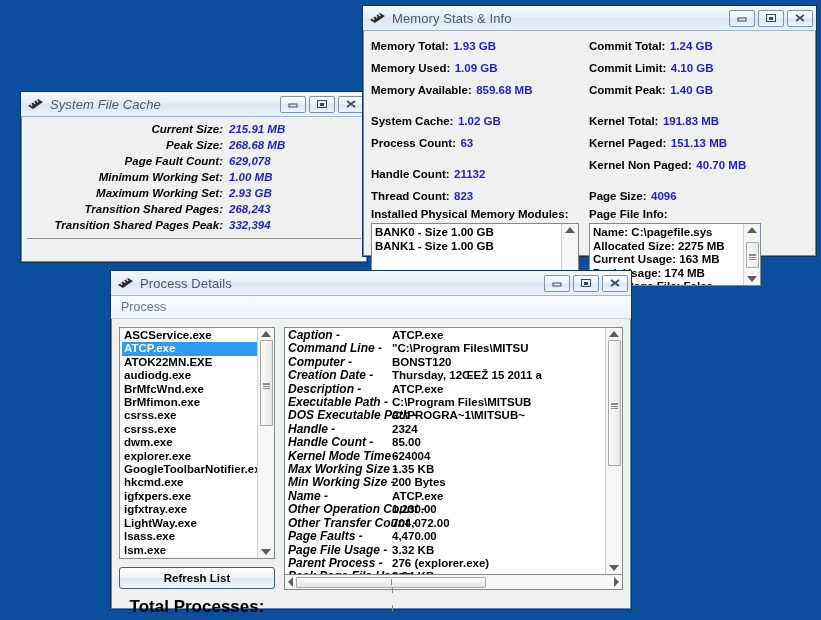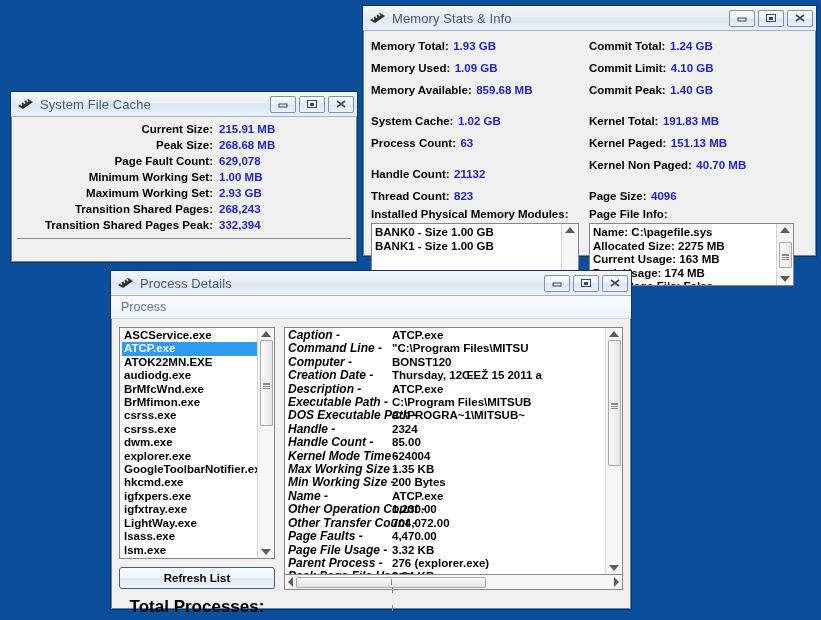--- a/index.html
+++ b/index.html
@@ -63,21 +63,21 @@
     white-space: nowrap;
   }
   .val {
     font-size: 11.5px;
     font-weight: bold;
     color: #2222cc;
     white-space: nowrap;
   }
 
   
-  #sfc { left: 10px; top: 91px; width: 348px; height: 172px; }
+  #sfc { left: 20px; top: 91px; width: 348px; height: 172px; font-style: italic; }
   .sfc-body { padding: 6px 0 0 0; }
   .sfc-row {
     display: flex;
     align-items: baseline;
     margin-bottom: 4px;
   }
   .sfc-row .lbl {
     width: 202px;
     text-align: right;
     padding-right: 6px;
@@ -124,21 +124,21 @@
     flex: 1;
     padding: 2px 0 0 3px;
     overflow: hidden;
   }
   .listbox-inner div {
     font-size: 11.5px; font-weight: bold; color: #000;
     line-height: 13.5px;
     white-space: nowrap;
   }
   #mem .listbox { width: 208px; }
-  #mem .listbox.pf { width: 205px; }
+  #mem .listbox.pf { width: 172px; }
 
   
   .vscroll {
     width: 16px;
     background: #f6f6f6;
     border-left: 1px solid #d4d4d4;
     display: flex;
     flex-direction: column;
     justify-content: space-between;
     align-items: center;

